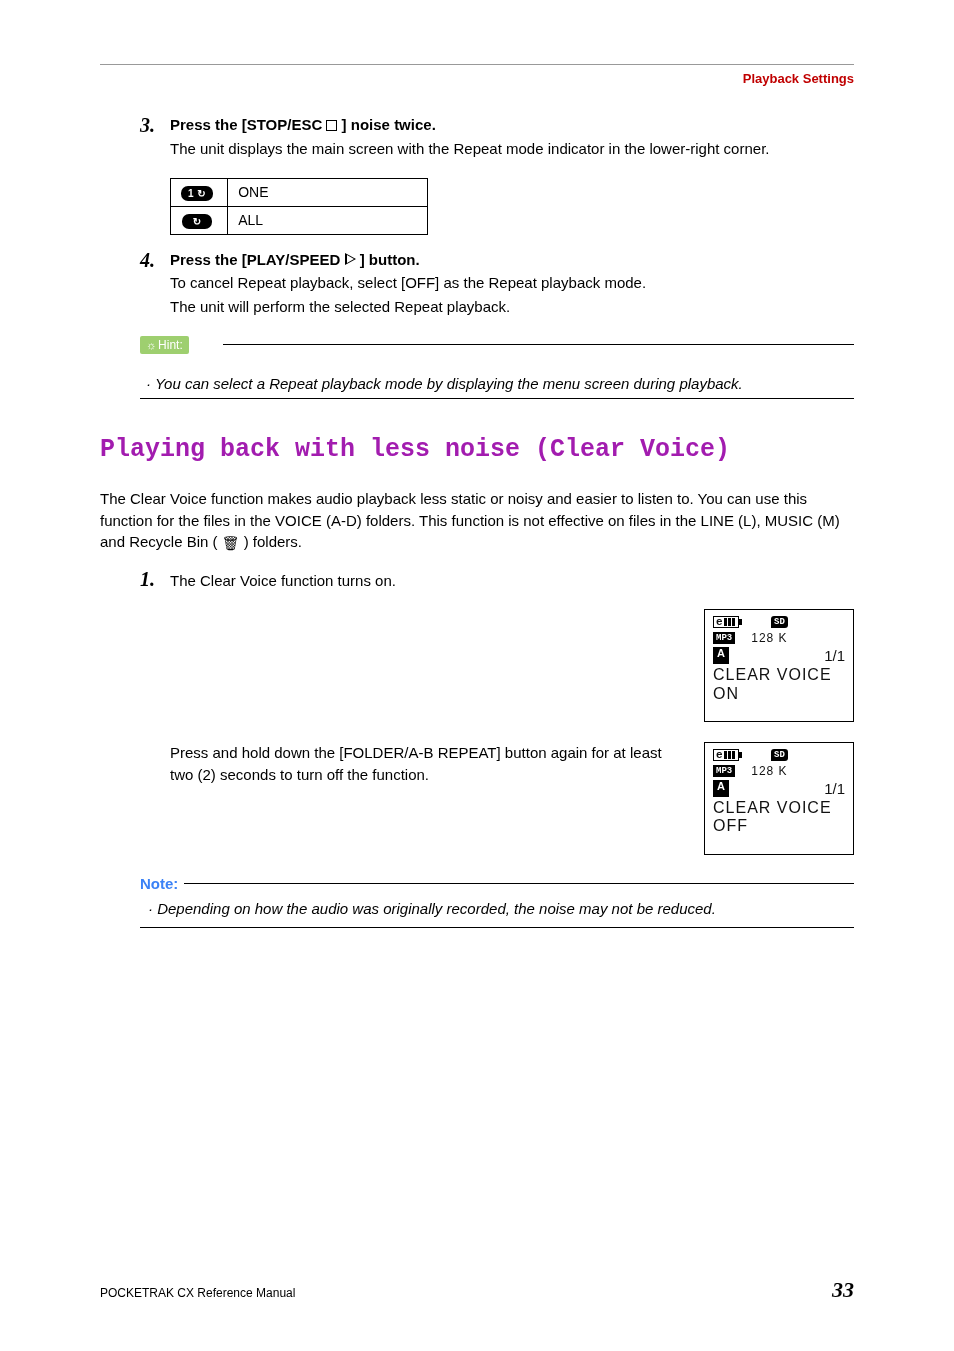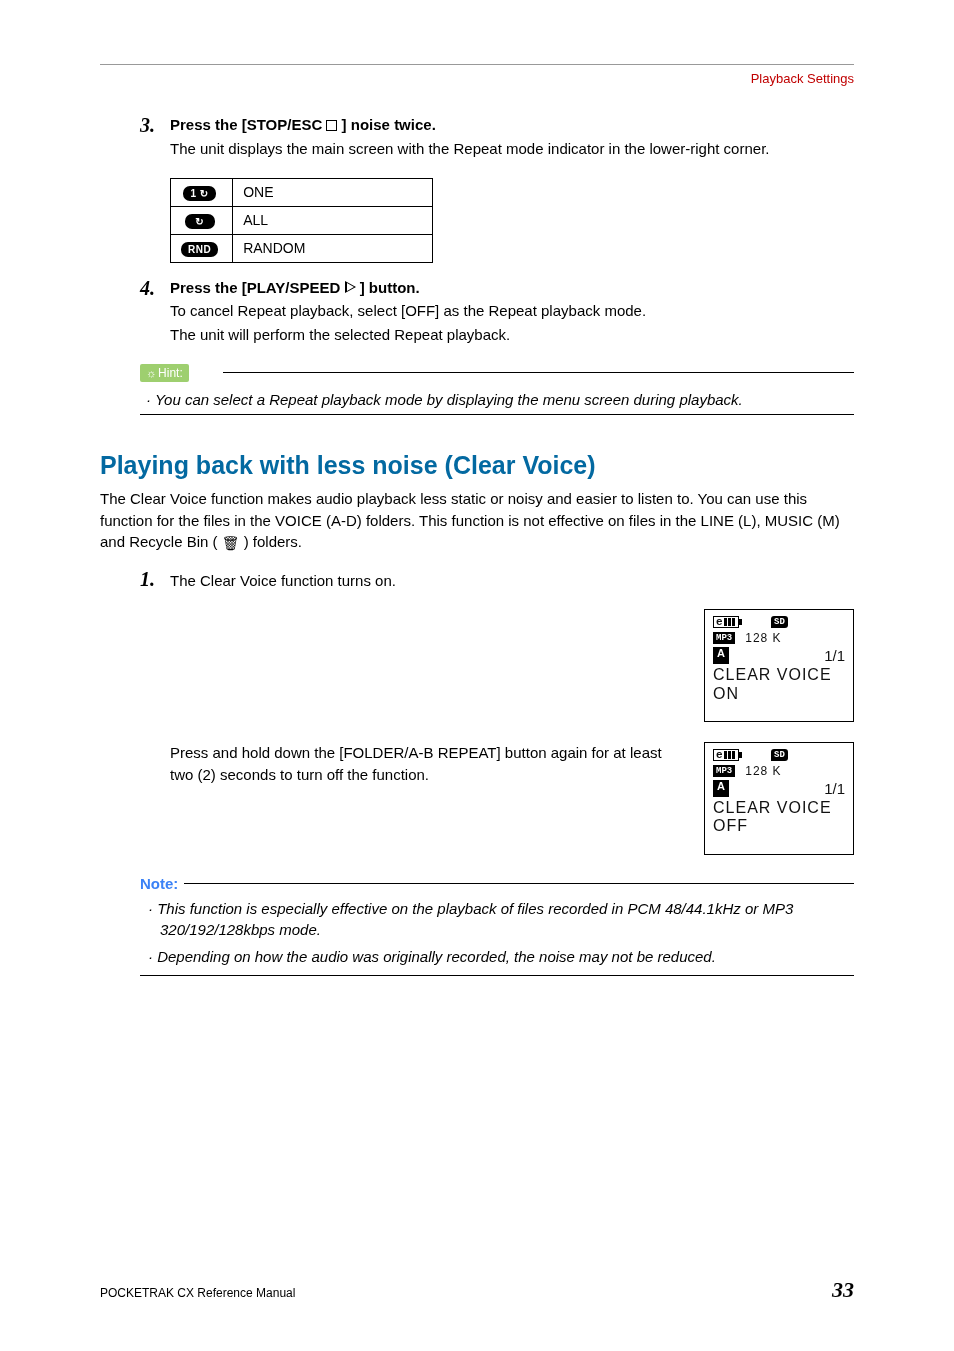--- a/index.html
+++ b/index.html
@@ -9,21 +9,21 @@
     height: 1351px;
     background: #fff;
     color: #000;
     position: relative;
     padding: 64px 100px 0 100px;
   }
   .top-rule { border-top: 1px solid #999; margin-bottom: 6px; }
   .header-right {
     text-align: right;
     color: #c00000;
-    font-weight: normal;
+    font-weight: bold;
     font-size: 13px;
     margin-bottom: 28px;
   }
   .step-block { margin-left: 40px; margin-bottom: 18px; }
   .step-row { display: flex; }
   .step-num {
     font-family: "Times New Roman", serif;
     font-style: italic;
     font-weight: bold;
     font-size: 20px;
@@ -77,33 +77,33 @@
     border-radius: 2px;
   }
   .hint-line {
     flex: 1;
     border-top: 1px solid #000;
     margin-left: 6px;
   }
   .hint-text {
     font-style: italic;
     font-size: 15px;
-    margin-top: 9px;
+    margin-top: 21px;
     padding-left: 16px;
     text-indent: -10px;
   }
   .hint-close { border-top: 1px solid #000; margin-top: 6px; }
 
   h2.section-title {
-    color: #0369a1;
+    color: #a21caf;
     font-size: 25px;
     font-weight: 900;
     margin-top: 36px;
-    margin-bottom: 8px;
-    font-family: Liberation Sans, sans-serif;
+    margin-bottom: 24px;
+    font-family: Liberation Mono, monospace;
   }
   .section-para {
     font-size: 15px;
     line-height: 1.45;
     margin-bottom: 14px;
   }
   .trash-icon {
     display: inline-block;
     font-size: 14px;
     vertical-align: -1px;
@@ -144,21 +144,21 @@
   .batt-cell { width: 3px; height: 8px; background: #000; margin-right: 1px; }
   .batt-e { font-size: 11px; font-weight: bold; margin-left: 1px; margin-right: 1px; }
   .sd-chip {
     display: inline-block;
     background: #000; color: #fff;
     font-size: 9px; font-weight: bold;
     padding: 1px 3px;
     border-radius: 3px 3px 3px 0;
     margin-left: 28px;
   }
-  .lcd-row2 { display: flex; align-items: center; gap: 10px; }
+  .lcd-row2 { display: flex; align-items: center; gap: 16px; }
   .mp3-chip {
     display: inline-block; background: #000; color: #fff;
     font-size: 9px; font-weight: bold; padding: 1px 3px;
   }
   .k128 { font-size: 12px; font-family: Arial, sans-serif; letter-spacing: 1px; }
   .lcd-row3 { display: flex; justify-content: space-between; margin-top: 2px; font-family: Arial, sans-serif; font-size: 15px;}
   .a-chip { display: inline-block; background: #000; color: #fff; font-size: 11px; font-weight: bold; padding: 0 4px;}
   .lcd-msg { text-align: left; font-size: 16px; letter-spacing: 1px; line-height: 1.15; margin-top: 2px; font-family: Arial, sans-serif; font-weight: 500;}
 
   .note-bar { display: flex; align-items: center; margin-top: 6px; }
@@ -240,24 +240,20 @@
 <table class="repeat-table">
   <tbody>
       <tr>
     <td class="icon-cell"><span class="pill">1 ↻</span></td>
     <td class="label-cell">ONE</td>
   </tr>
   <tr>
     <td class="icon-cell"><span class="pill">↻</span></td>
     <td class="label-cell">ALL</td>
   </tr>
-  <tr>
-    <td class="icon-cell"><span class="pill">RND</span></td>
-    <td class="label-cell">RANDOM</td>
-  </tr>
 </tbody>
   </table>
 
 <div class="step-block">
   <div class="step-row">
     <div class="step-num">4.</div>
     <div class="step-body">
       <span class="step-title">
         <span>Press the [PLAY/SPEED </span><span class="play-tri"></span><span> ] button.</span>
       </span>
@@ -342,21 +338,20 @@
       <div>OFF</div>
     </div>
   </div>
 </div>
 
 <div style="margin-left:40px;">
   <div class="note-bar">
     <span class="note-label">Note:</span>
     <div class="note-line"></div>
   </div>
-  <div class="note-text">· This function is especially effective on the playback of files recorded in PCM 48/44.1kHz or MP3 320/192/128kbps mode.</div>
   <div class="note-text">· Depending on how the audio was originally recorded, the noise may not be reduced.</div>
   <div class="note-close"></div>
 </div>
 
 <div class="footer">
   <span>POCKETRAK CX   Reference Manual</span>
   <span class="footer-right">33</span>
 </div>
 
 </body></html>

